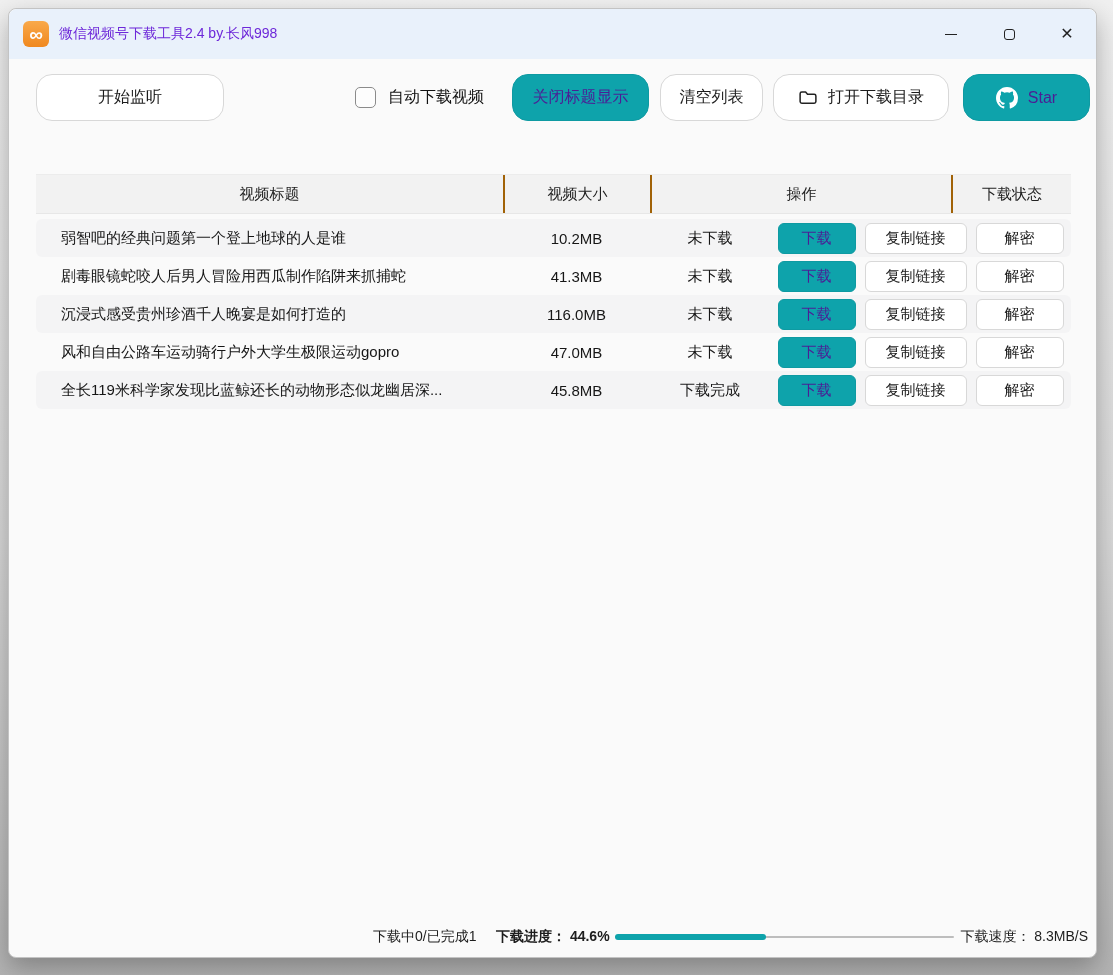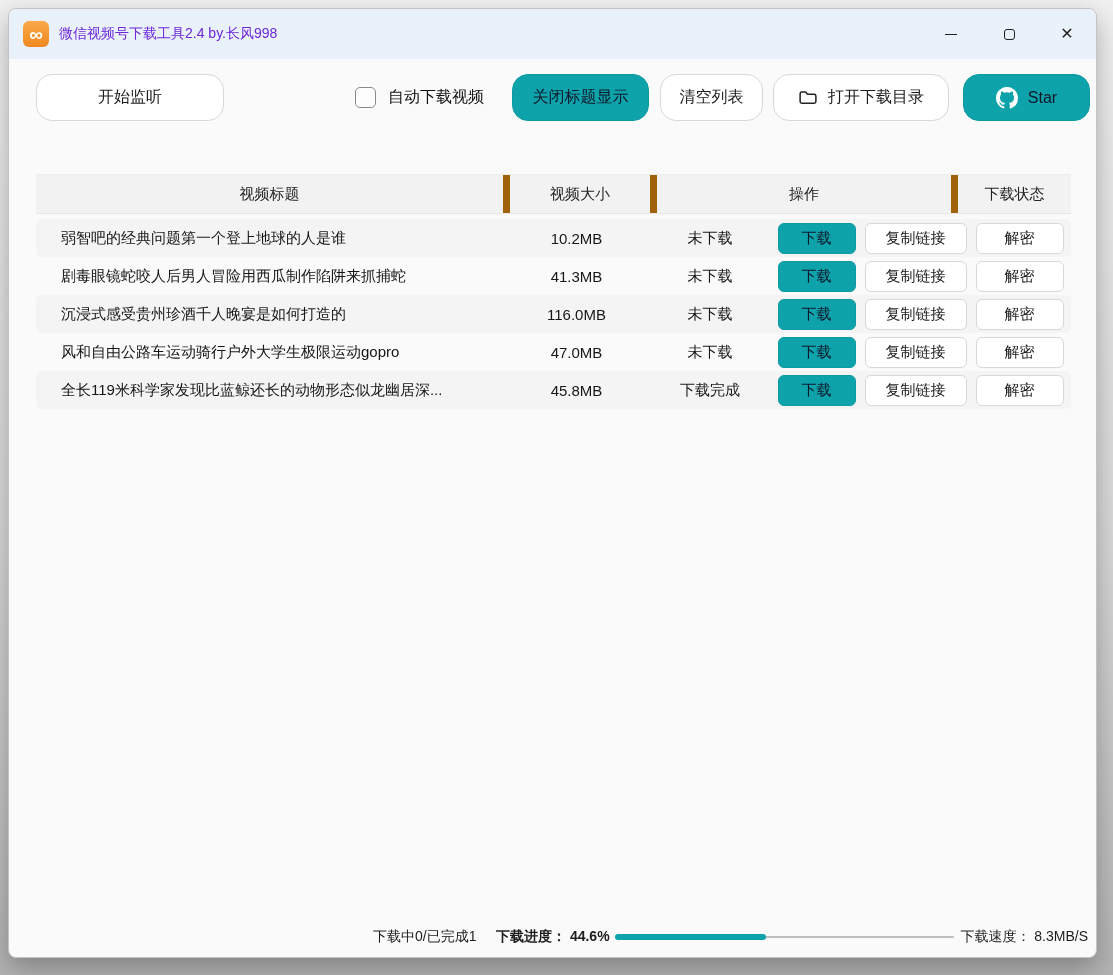--- a/index.html
+++ b/index.html
@@ -25,42 +25,42 @@
     justify-content:center; color:#222; font-size:15px; cursor:default;
     margin-left:12px; }
   .glyph-min { width:12px; height:0; border-top:1.4px solid #222; display:block; }
   .glyph-max { width:11px; height:11px; border:1.4px solid #222; border-radius:3px; display:block; }
   .glyph-close { font-size:16px; line-height:1; }
 
   
   .btn { border:1px solid #d8d8d8; background:#fff; border-radius:16px;
     color:#1c1c1c; font-family:inherit; cursor:pointer;
     display:flex; align-items:center; justify-content:center; }
-  .btn.teal { background:#0ea3ab; border-color:#0e9aa2; color:#0f172a; }
+  .btn.teal { background:#0ea3ab; border-color:#0e9aa2; color:#4c1d95; }
 
   .toolbar-btn { position:absolute; top:65px; height:47px; font-size:16px; }
   .btn-start   { left:27px;  width:188px; }
   .btn-closetitle { left:503px; width:137px; }
   .btn-clear   { left:651px; width:103px; }
   .btn-opendir { left:764px; width:176px; gap:10px; }
   .btn-star    { left:954px; width:127px; gap:10px; }
 
   .chk-group { position:absolute; left:346px; top:65px; height:47px;
     display:flex; align-items:center; gap:12px; }
   .checkbox { width:21px; height:21px; border:1.6px solid #8b8b8b;
     border-radius:5px; background:#fdfdfd; cursor:pointer; }
   .chk-label { font-size:16px; color:#111; }
 
   
   .table { position:absolute; left:27px; top:165px; width:1035px; }
   .thead { display:flex; height:40px; background:#f2f2f2;
     border-top:1px solid #ececec; border-bottom:1px solid #e7e7e7;
     align-items:flex-start; font-size:15px; color:#222; }
   .th { display:flex; align-items:center; justify-content:center; height:100%; }
-  .th + .th { border-left:7px solid #a16207; }
+  .th + .th { border-left:2px solid #a16207; }
   .c1 { flex:1; } .c2 { width:147px; } .c3 { width:120px; } .c4 { width:301px; }
 
   .tbody { padding-top:5px; }
   .trow { display:flex; align-items:center; height:38px; border-radius:6px; }
   .trow:nth-child(odd) { background:#f4f4f5; }
   .td-title { flex:1; padding-left:25px; font-size:15px; color:#161616;
     white-space:nowrap; overflow:hidden; text-overflow:ellipsis; }
   .td-size { width:147px; text-align:center; font-size:15px; color:#161616; }
   .td-status { width:120px; text-align:center; font-size:15px; color:#161616; }
   .td-ops { width:301px; display:flex; align-items:center; justify-content:center; gap:9px; }

